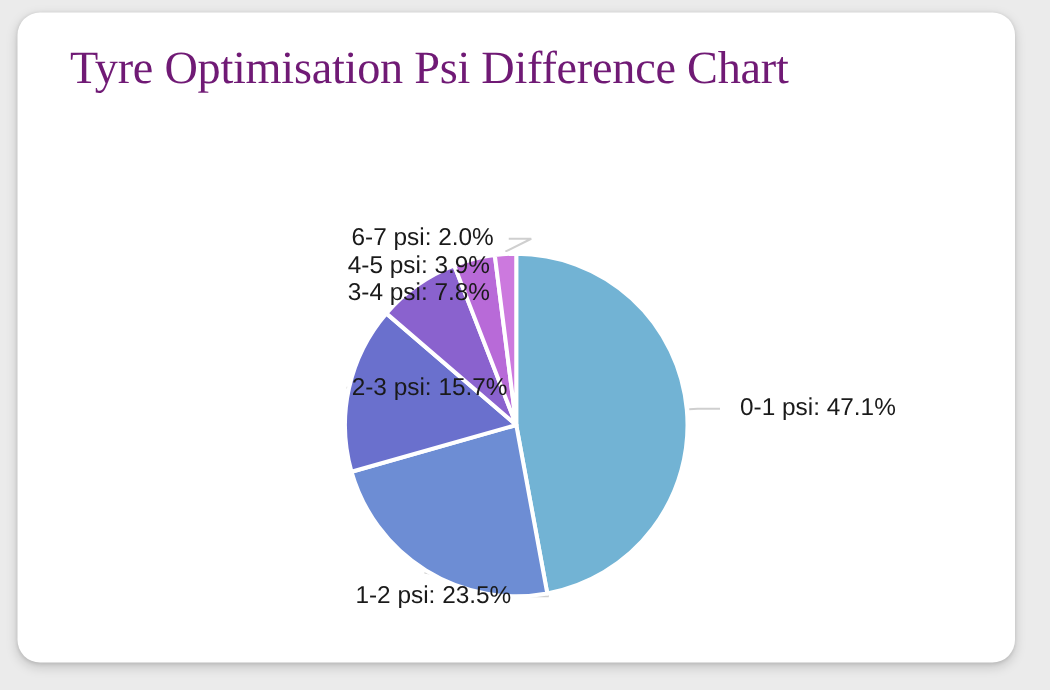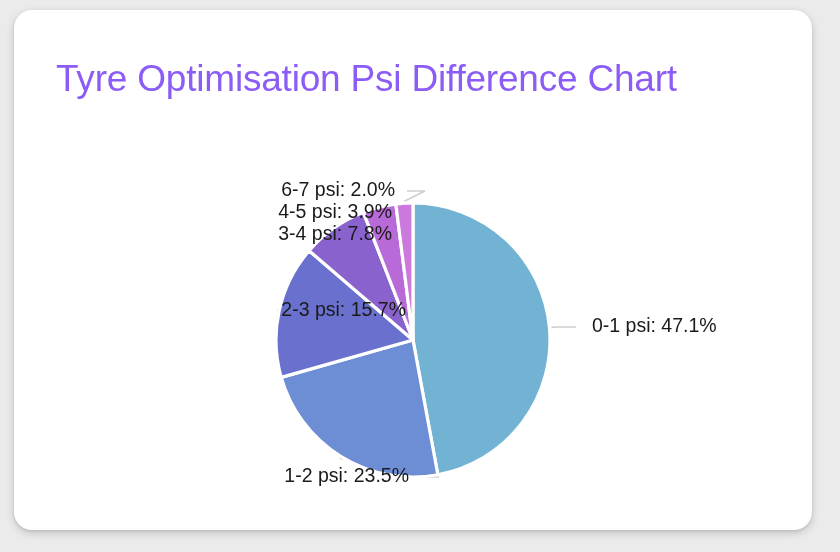--- a/index.html
+++ b/index.html
@@ -24,27 +24,28 @@
     top: 10px;
     width: 798px;
     height: 520px;
     background: #ffffff;
     border-radius: 18px;
     box-shadow: 0 3px 9px rgba(0,0,0,0.17), 0 1px 3px rgba(0,0,0,0.10);
   }
   .chart-title {
     position: absolute;
     left: 42px;
-    top: 44px;
+    top: 20px;
     width: 690px;
     font-size: 37px;
     line-height: 1.35;
     font-weight: 400;
-    color: #8b5cf6;
+    color: #701a75;
     letter-spacing: -0.2px;
+    font-family: Liberation Serif, serif;
   }
   .plot {
     position: absolute;
     left: 0;
     top: 0;
     width: 798px;
     height: 520px;
   }
   .plot svg {
     display: block;

